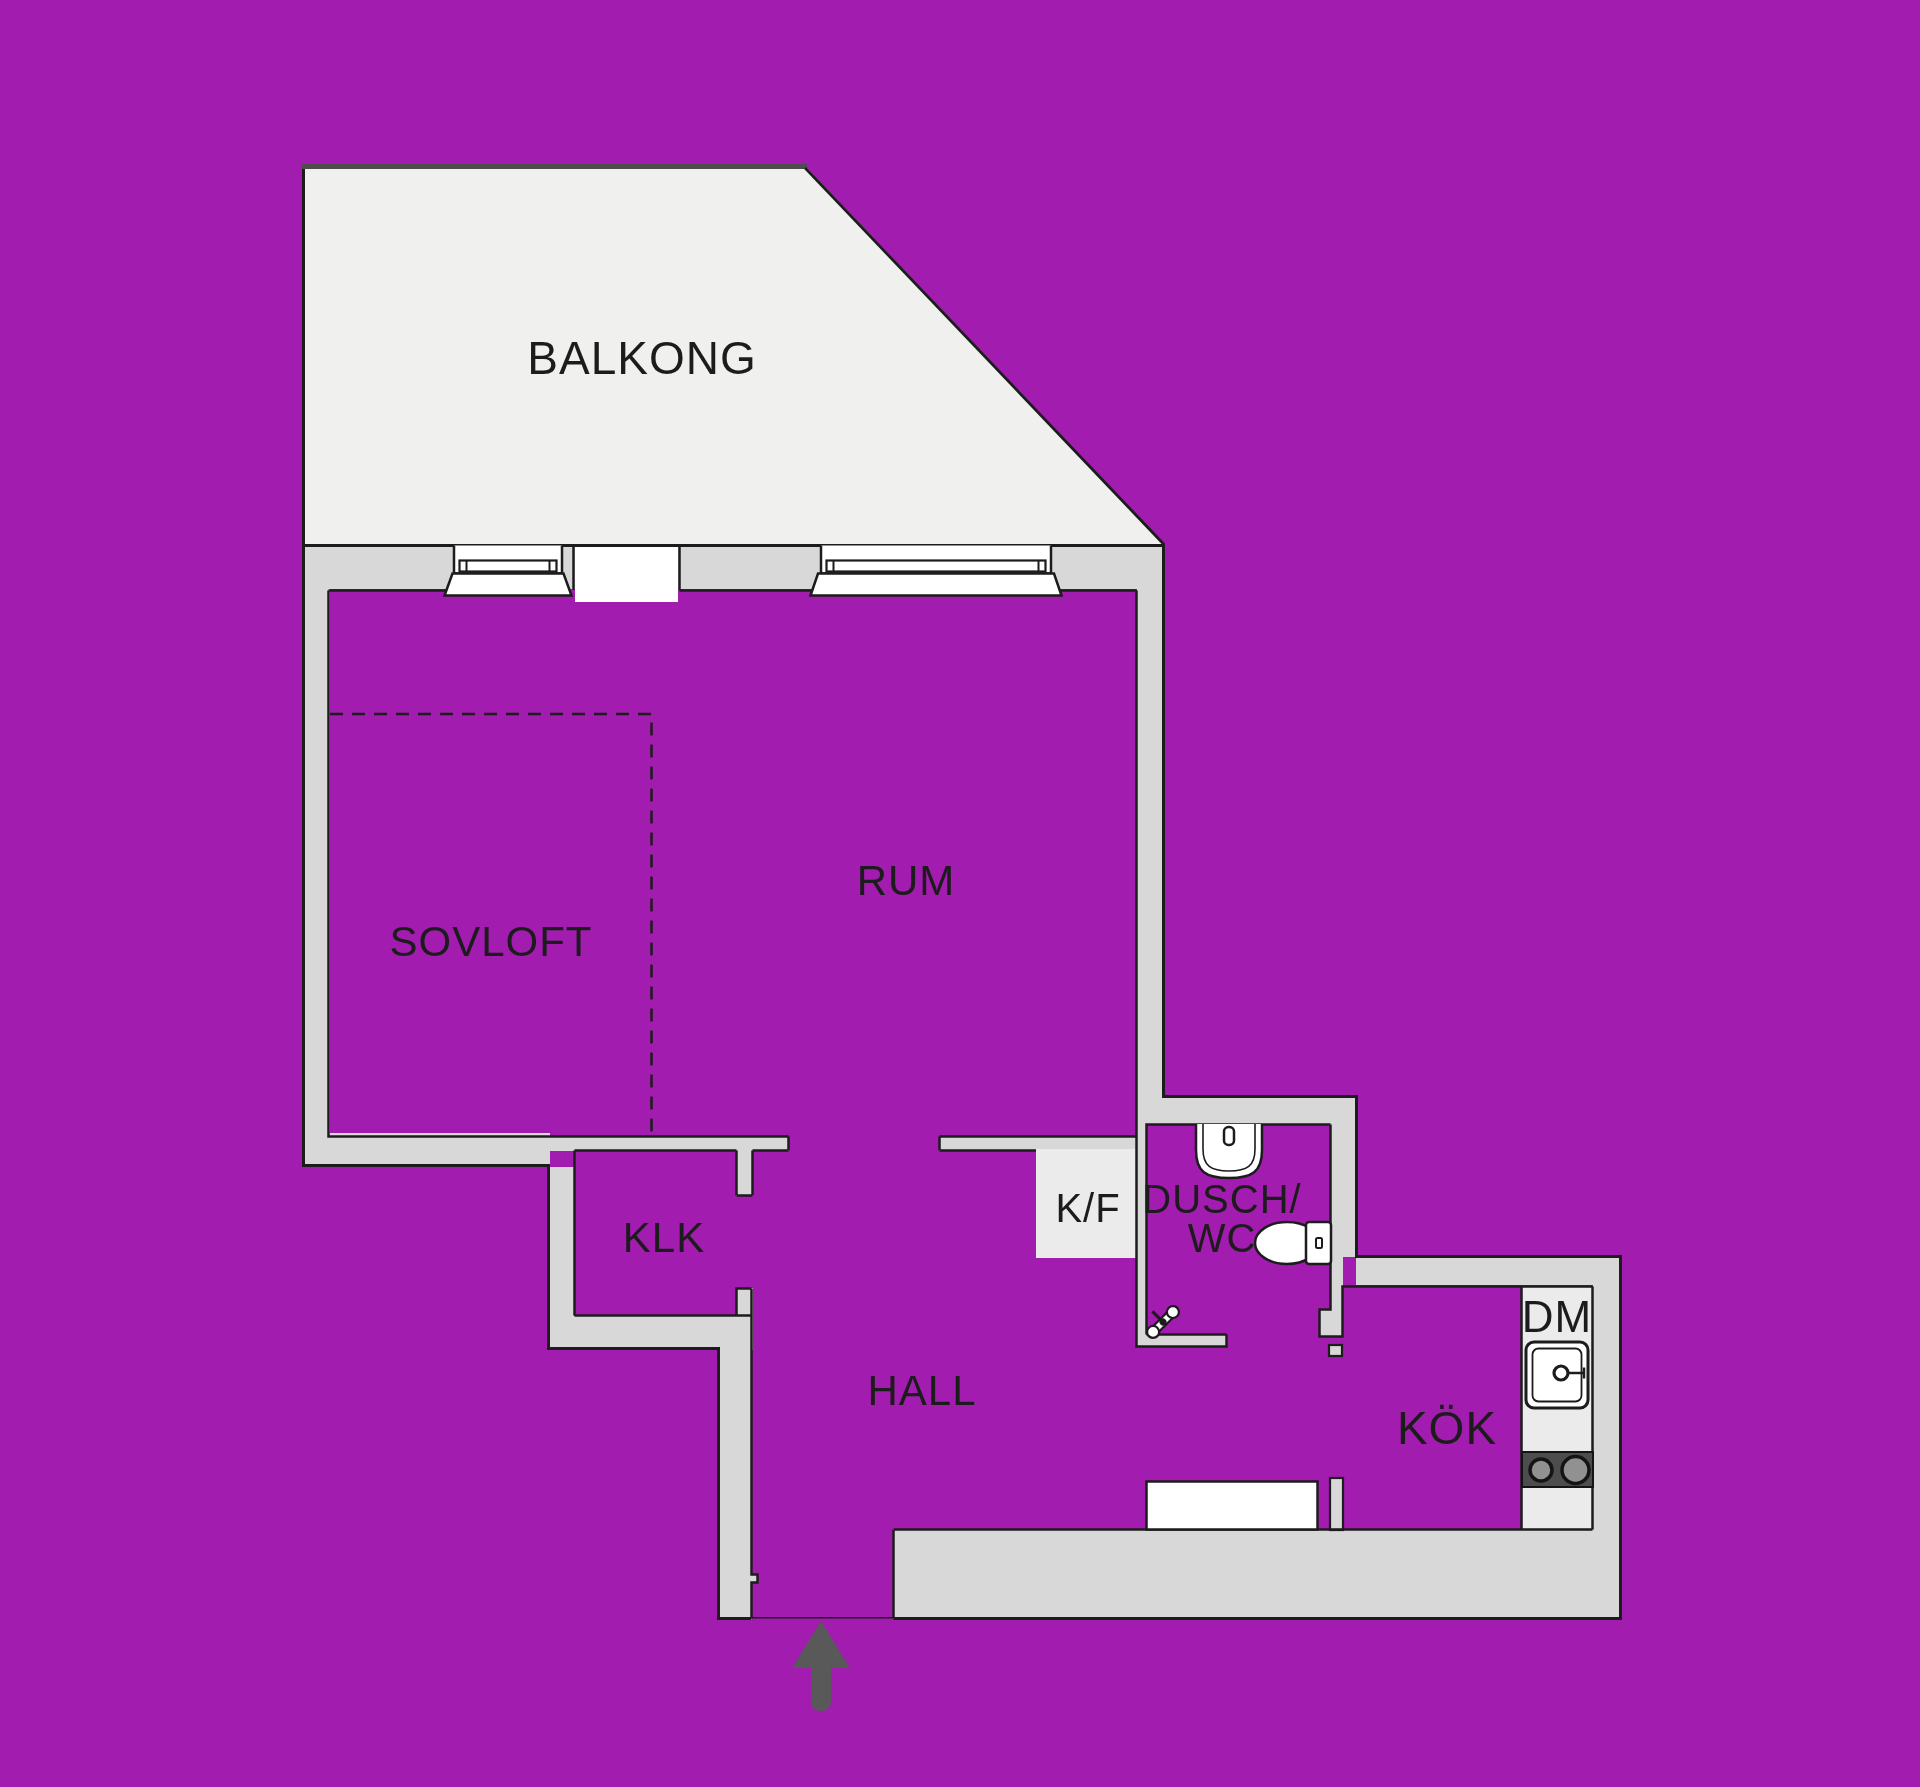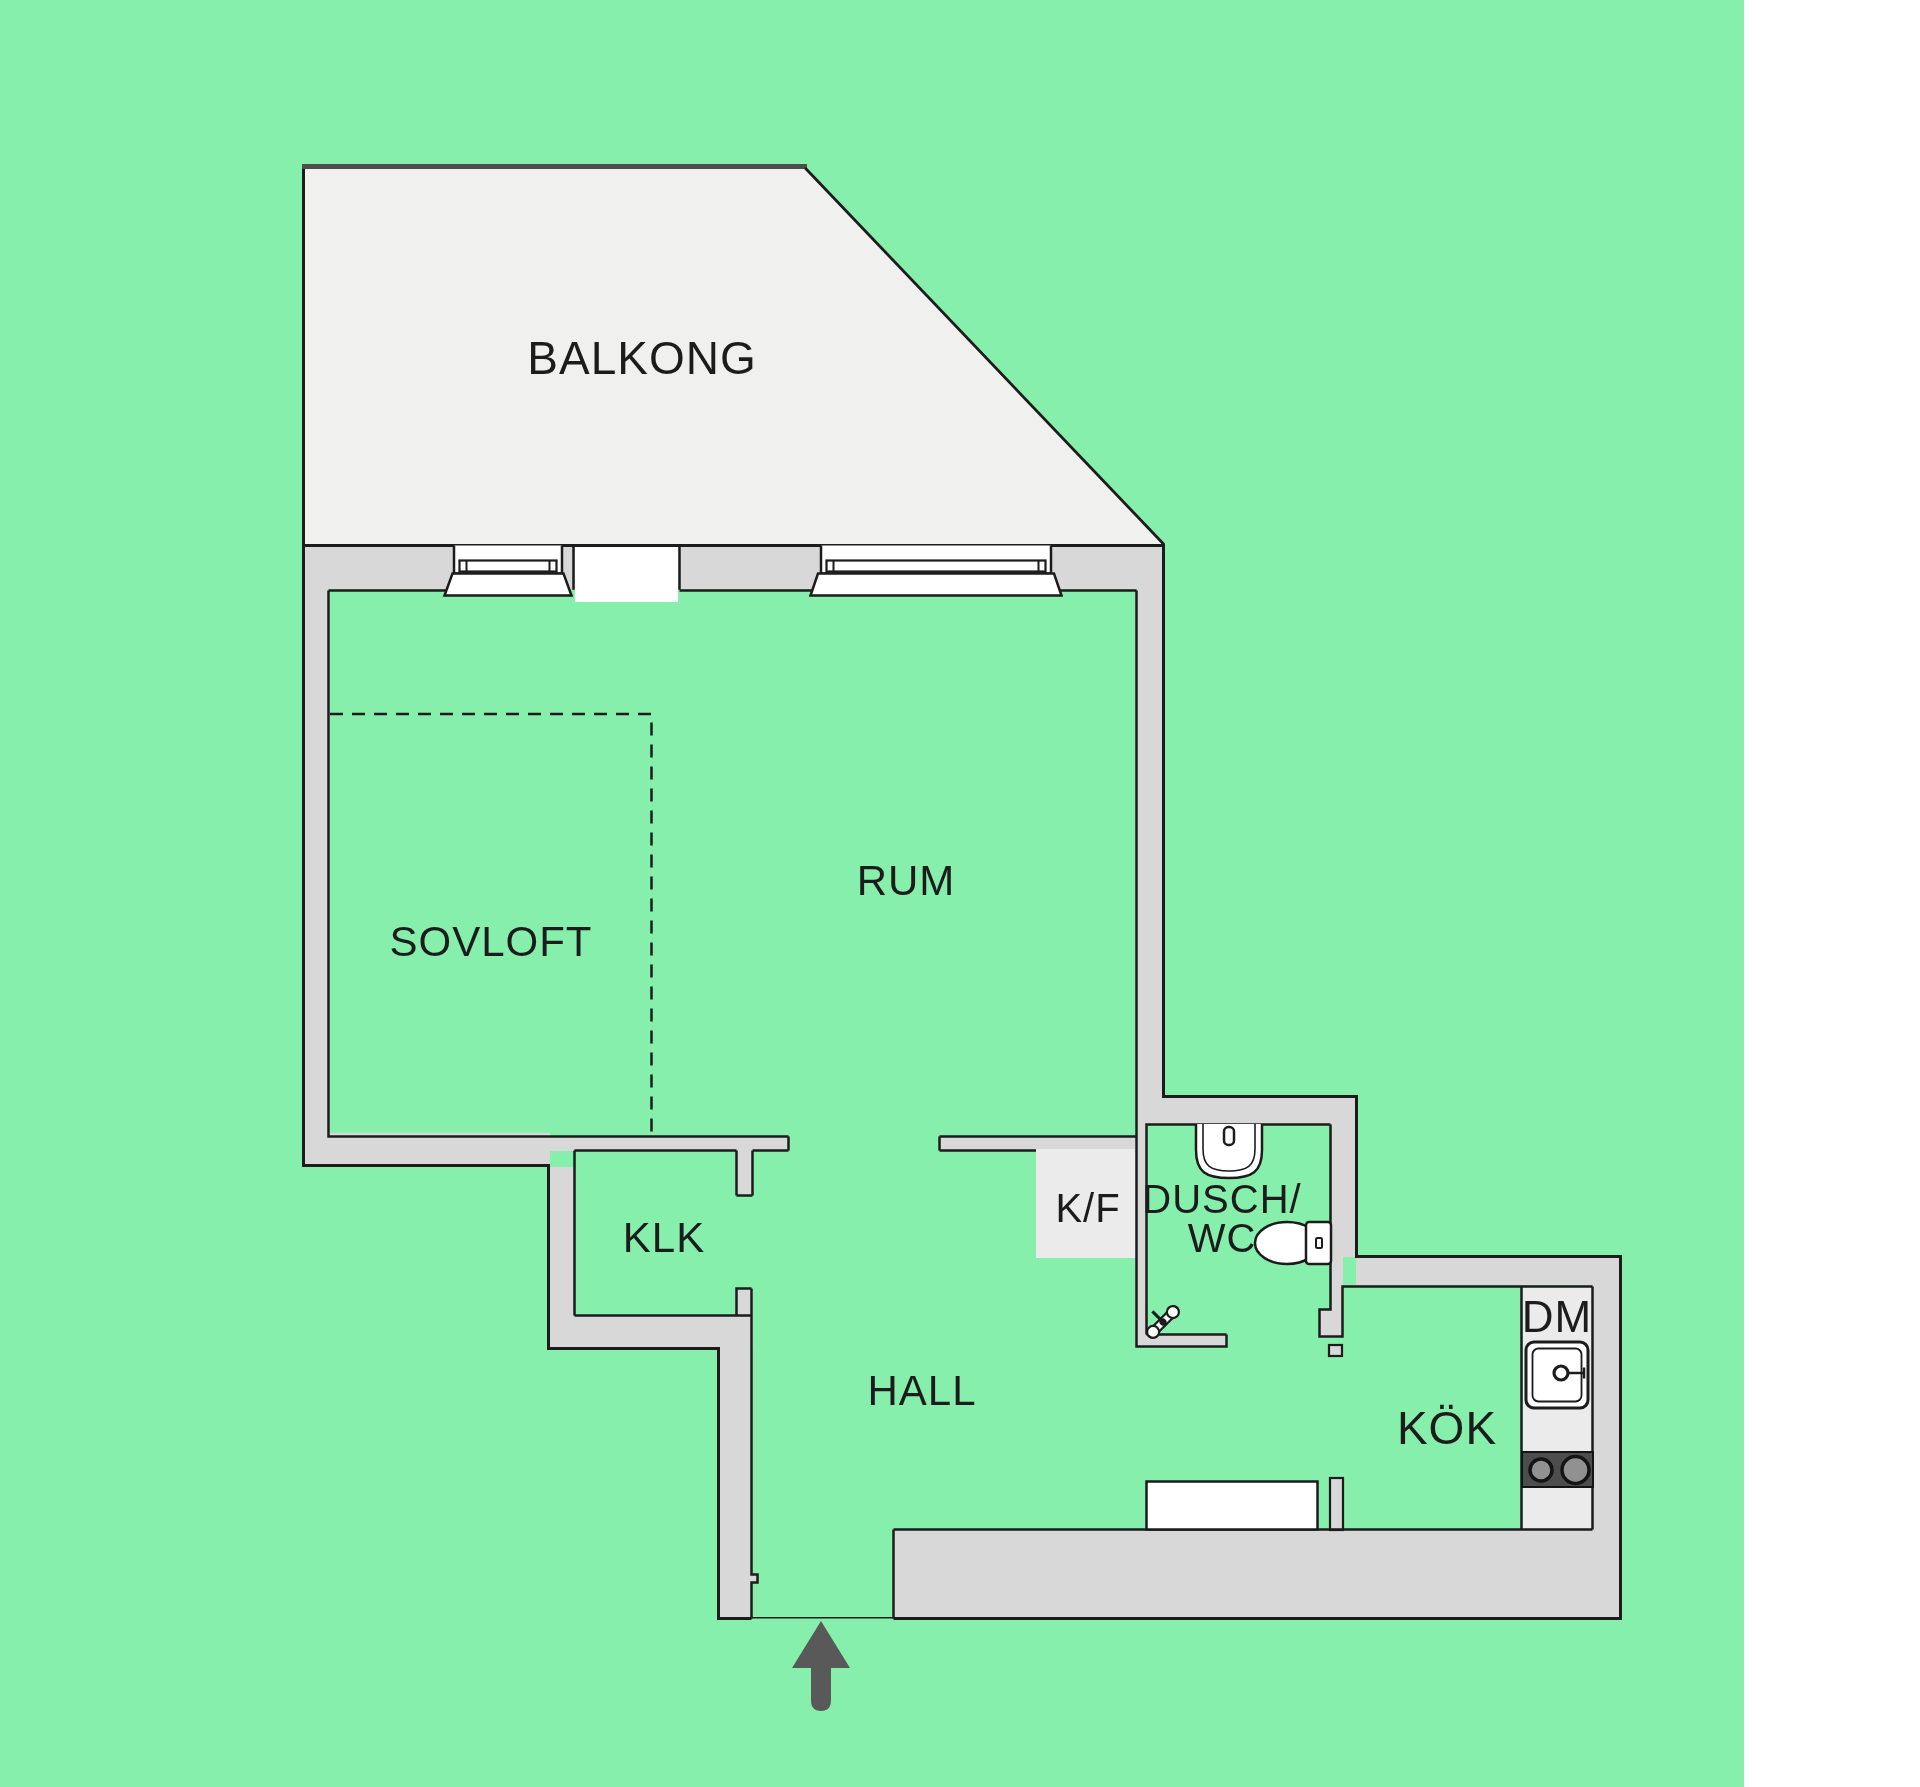--- a/index.html
+++ b/index.html
@@ -1,16 +1,16 @@
 <!DOCTYPE html>
 <html><head>
 <meta charset="utf-8">
 <style>
   html,body{margin:0;padding:0;background:#ffffff;}
-  .stage{position:relative;width:1744px;height:1787px;background:#86efac;overflow:hidden;}
+  .stage{position:relative;width:1920px;height:1787px;background:#a21caf;overflow:hidden;}
   svg{display:block;}
   svg text{
     font-family:"Liberation Sans", sans-serif;
     fill:#1c1c1c;
     text-anchor:middle;
     letter-spacing:1px;
   }
   .lbl{font-size:42px;}
   .lbl-lg{font-size:46px;}
   .lbl-sm{font-size:40px;}

